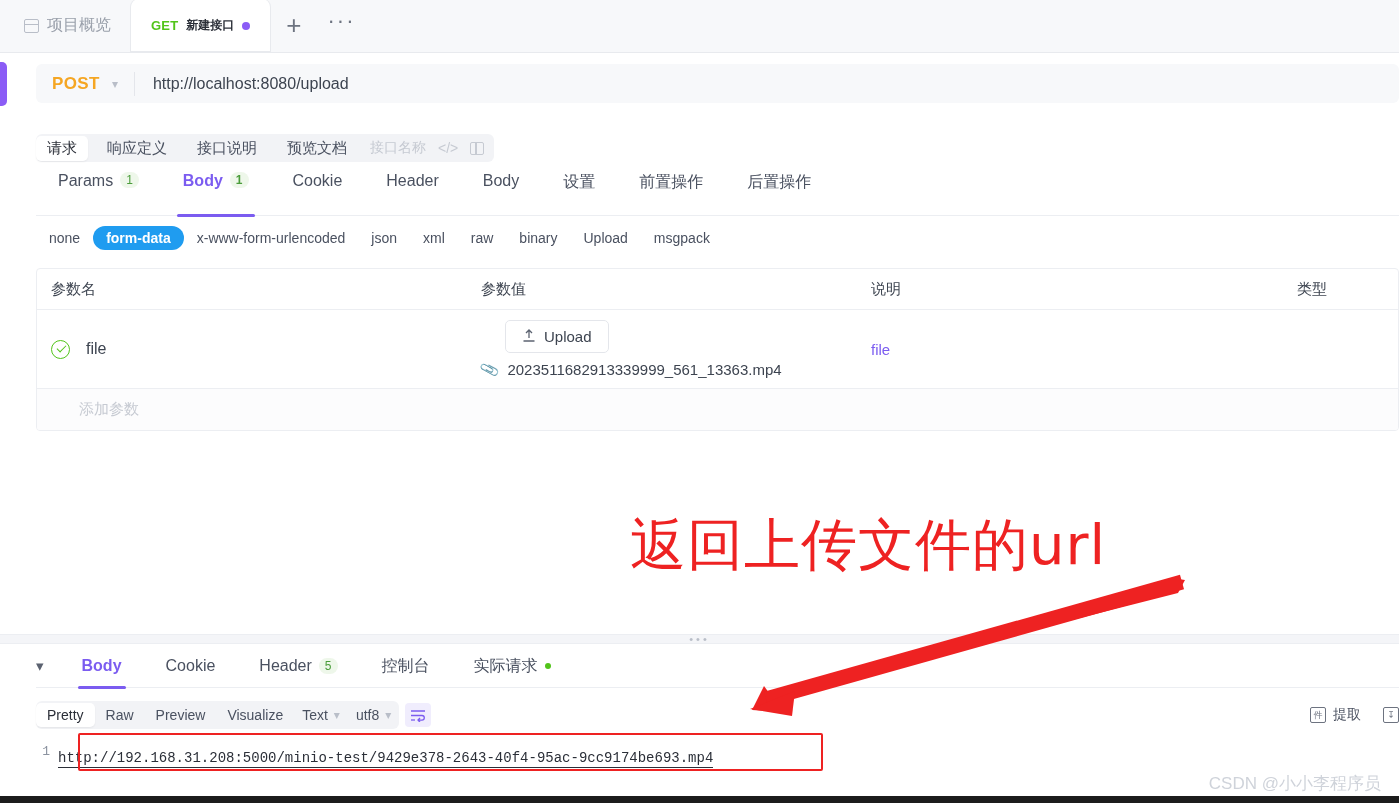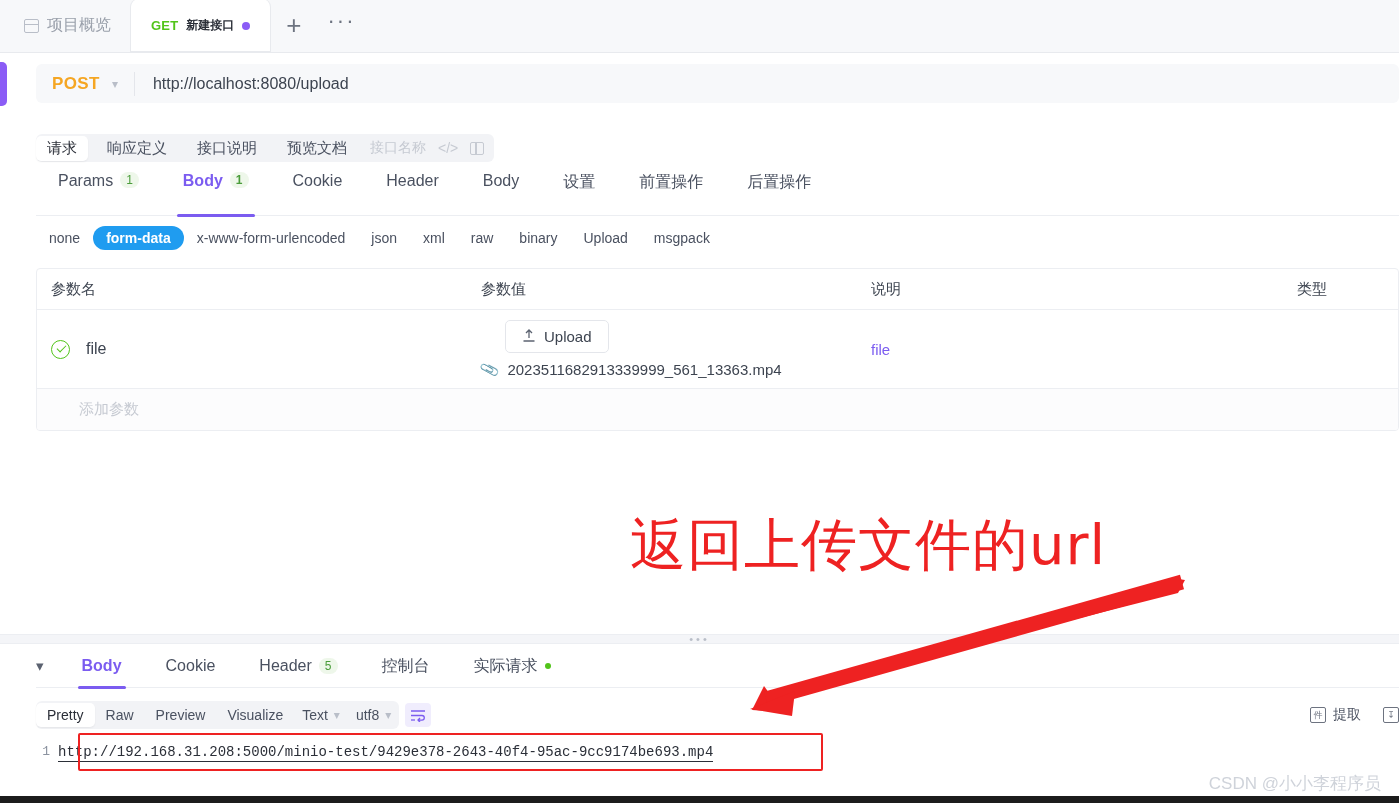--- a/index.html
+++ b/index.html
@@ -185,21 +185,21 @@
   }
 
   .resp-body {
     position:absolute; left:36px; top:738px; width:1363px; height:42px;
     display:flex; align-items:flex-start; padding-top:6px;
   }
   .gutter { width:22px; text-align:right; font-family:"Liberation Mono","DejaVu Sans Mono",monospace;
     font-size:13px; color:#8c93a0; padding-right:8px; }
   .resp-line {
     font-family:"Liberation Mono","DejaVu Sans Mono",monospace; font-size:14px; color:#2b2f38;
-    border-bottom:1.3px solid #2b2f38; padding-bottom:1px;
+    border-bottom:1.3px solid #2b2f38; padding-bottom:1px;margin-top:6px;
   }
   .red-box {
     position:absolute; left:78px; top:733px; width:745px; height:38px;
     border:2px solid #ee2222; border-radius:2px;
   }
   .watermark {
     position:absolute; right:18px; bottom:8px; font-size:17px; color:#cfd3da;
   }
   .bottom-bar { position:absolute; left:0; bottom:0; width:1399px; height:7px; background:#1c1c1c; }
 </style>

